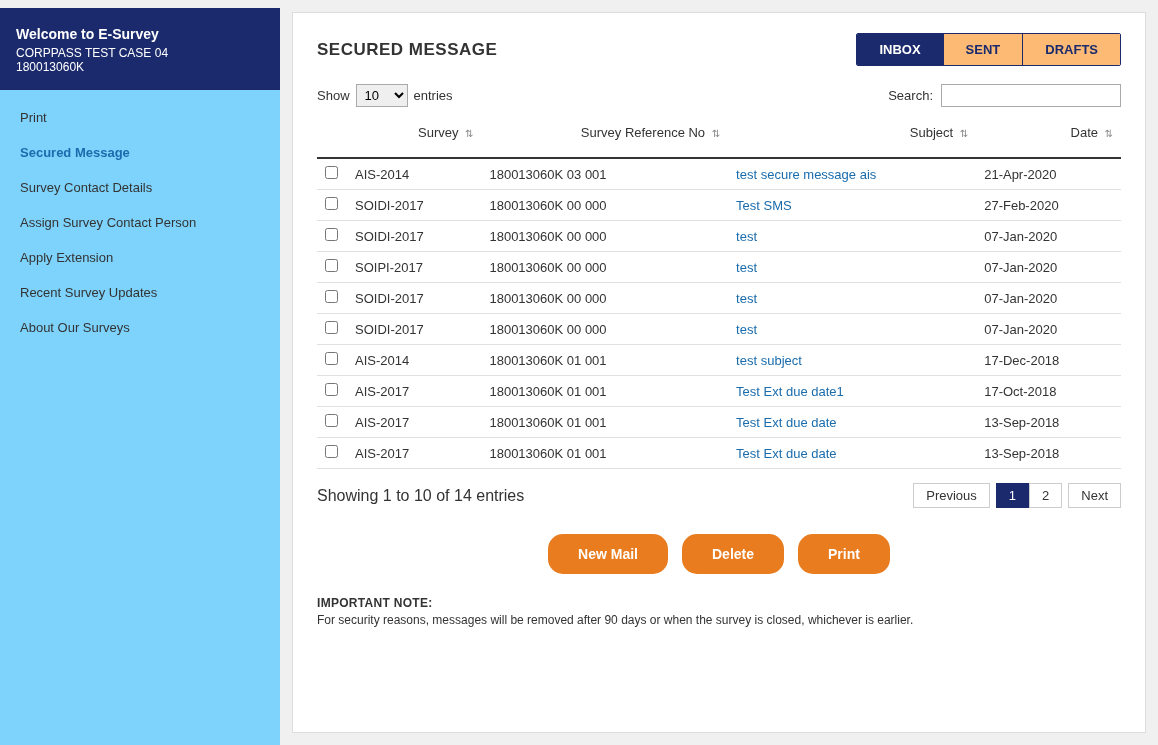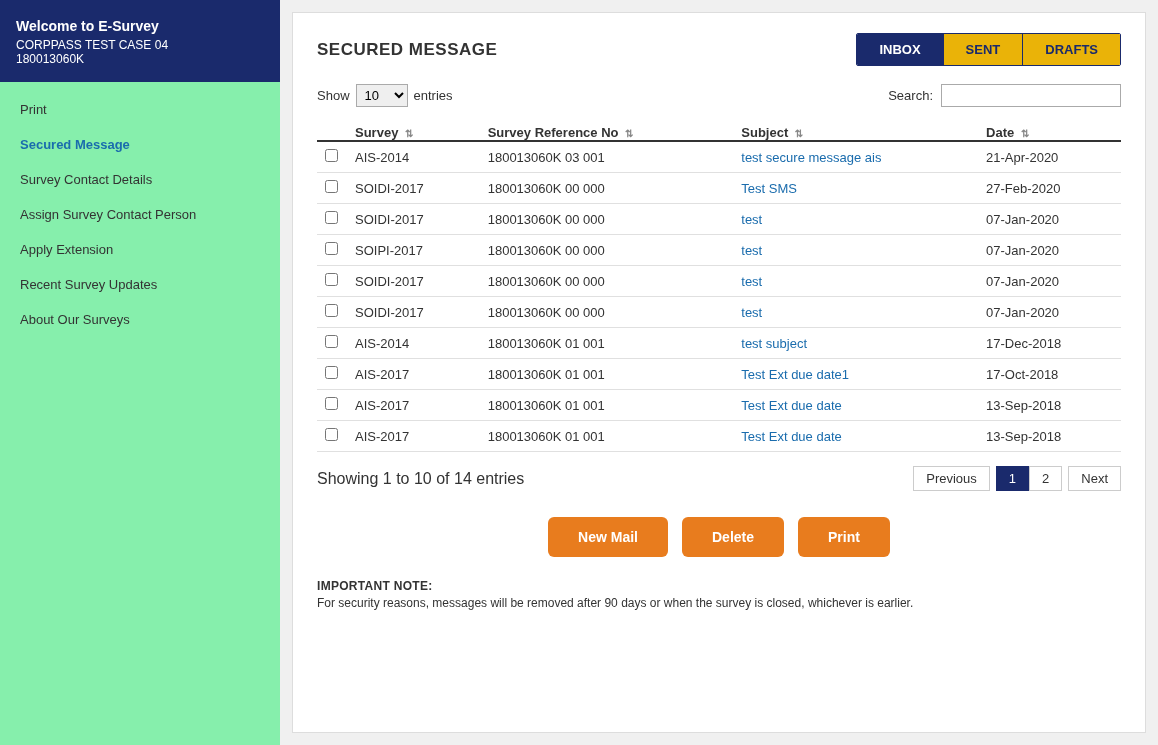--- a/index.html
+++ b/index.html
@@ -2,23 +2,24 @@
 <html><head>
   <meta charset="utf-8">
   <style>
     * { box-sizing: border-box; margin: 0; padding: 0; }
     body { font-family: Arial, sans-serif; font-size: 13px; background: #f0f0f0; display: flex; height: 745px; overflow: hidden; }
 
     
     #sidebar {
       width: 280px;
       min-width: 280px;
-      background: #86efac;
+      background: #7dd3fc;
       display: flex;
       flex-direction: column;
+      margin-top: 8px;
     }
     #sidebar-header {
       background: #1a2a6c;
       color: #fff;
       padding: 18px 16px 16px 16px;
     }
     #sidebar-header .welcome { font-size: 14px; font-weight: bold; margin-bottom: 4px; }
     #sidebar-header .corp { font-size: 12px; }
     #sidebar-nav { padding: 10px 0; }
     .nav-item {
@@ -59,21 +60,21 @@
       border: 1px solid #1a2a6c;
       border-radius: 2px;
       overflow: hidden;
     }
     .tab-btn {
       padding: 8px 22px;
       font-size: 13px;
       font-weight: bold;
       cursor: pointer;
       border: none;
-      background: #eab308;
+      background: #fdba74;
       color: #1a2a6c;
     }
     .tab-btn.active {
       background: #1a2a6c;
       color: #fff;
     }
     .tab-btn:not(:last-child) { border-right: 1px solid #1a2a6c; }
 
     
     .controls-row {
@@ -85,26 +86,26 @@
     .show-entries { display: flex; align-items: center; gap: 6px; color: #333; }
     .show-entries select { padding: 2px 4px; border: 1px solid #aaa; font-size: 13px; }
     .search-row { display: flex; align-items: center; gap: 8px; }
     .search-row label { color: #333; font-size: 13px; }
     .search-row input { border: 1px solid #aaa; padding: 3px 6px; font-size: 13px; width: 180px; }
 
     
     table { width: 100%; border-collapse: collapse; }
     thead tr { border-bottom: 2px solid #333; }
     thead th {
-      text-align: left;
-      padding: 8px 8px 0 8px;
+      text-align: right;
+      padding: 8px 8px 17px 8px;
       font-size: 13px;
       color: #333;
       white-space: nowrap;
-      font-weight: bold;
+      font-weight: normal;
     }
     thead th.sort-col { cursor: pointer; }
     tbody tr { border-bottom: 1px solid #e0e0e0; }
     tbody td { padding: 7px 8px; font-size: 13px; color: #333; vertical-align: middle; }
     td.subject-cell { color: #1a6cad; cursor: pointer; }
     .check-col { width: 30px; }
     .sort-icon { color: #888; font-size: 10px; margin-left: 3px; }
 
     
     .pagination-row {
@@ -133,21 +134,21 @@
       gap: 14px;
       margin-top: 22px;
     }
     .action-btn {
       padding: 12px 30px;
       font-size: 14px;
       font-weight: bold;
       color: #fff;
       background: #e87c1e;
       border: none;
-      border-radius: 6px;
+      border-radius: 15px;
       cursor: pointer;
     }
 
     
     .note-section {
       margin-top: 22px;
       font-size: 12px;
       color: #333;
     }
     .note-section .note-title { font-weight: bold; font-size: 12px; letter-spacing: 0.3px; }

